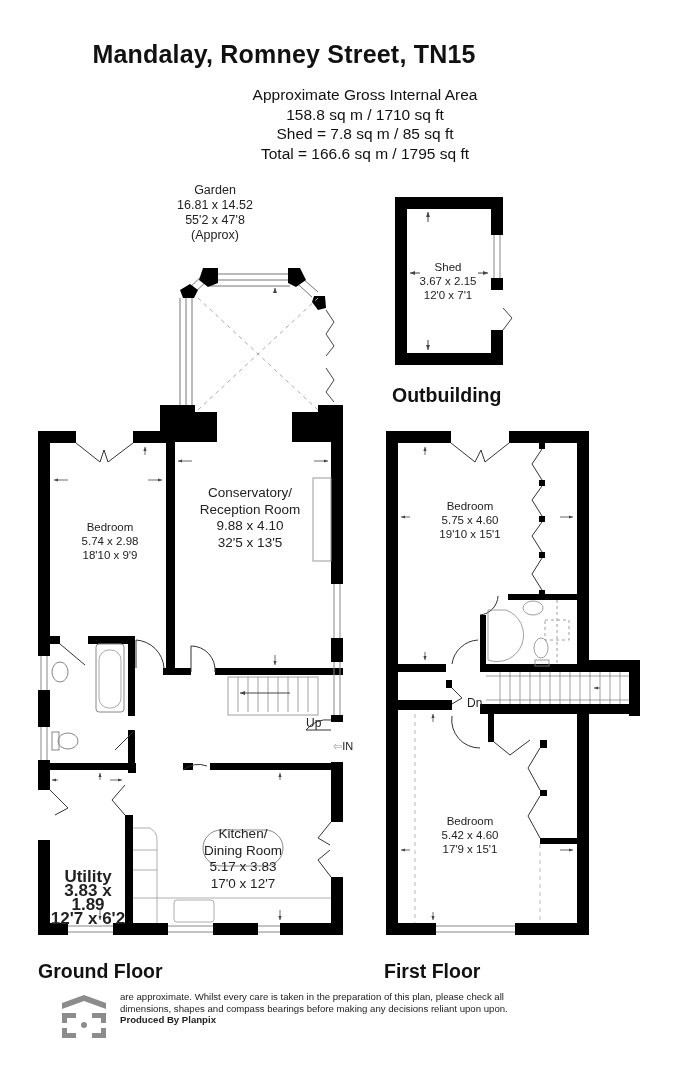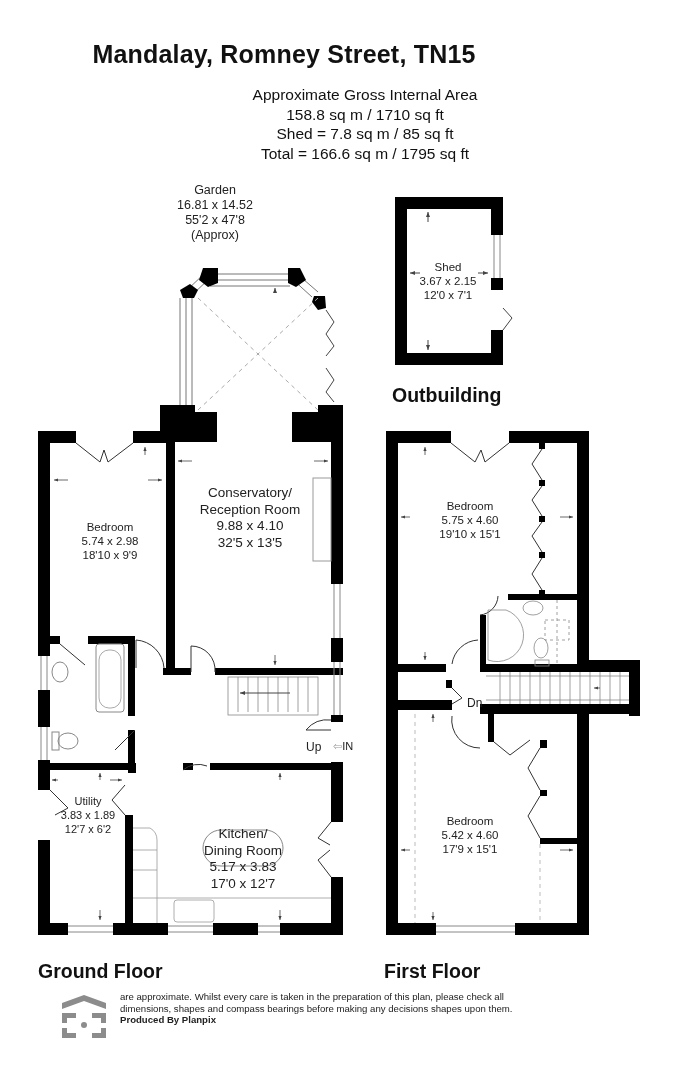--- a/index.html
+++ b/index.html
@@ -338,26 +338,26 @@
   <div>Reception Room</div>
   <div>9.88 x 4.10</div>
   <div>32'5 x 13'5</div>
 </div>
 <div class="lbl big" style="left:193px; top:798px; width:100px;">
   <div>Kitchen/</div>
   <div>Dining Room</div>
   <div>5.17 x 3.83</div>
   <div>17'0 x 12'7</div>
 </div>
-<div class="lbl" style="left:50px; top:794px; width:76px; font-size:11px; line-height:14px;">
+<div class="lbl" style="left:50px; top:870px; width:76px; font-size:17px; line-height:14px;font-weight:bold;">
   <div>Utility</div>
   <div>3.83 x 1.89</div>
   <div>12'7 x 6'2</div>
 </div>
-<div class="updn" style="left:306px; top:716px;margin-top:24px;">Up</div>
+<div class="updn" style="left:306px; top:716px;">Up</div>
 <div class="in-lbl" style="left:333px; top:740px;">
   <span style="color:#999;">⇦</span><span>IN</span>
 </div>
 <div class="floor-title" style="left:38px; top:960px;">Ground Floor</div>
 
 <div class="lbl" style="left:410px; top:499px; width:120px; font-size:11.5px; line-height:14px;">
   <div>Bedroom</div>
   <div>5.75 x 4.60</div>
   <div>19'10 x 15'1</div>
 </div>
@@ -376,15 +376,15 @@
   <rect x="30" y="18" width="14" height="5" fill="#8c8c8c"></rect>
   <rect x="39" y="18" width="5" height="10" fill="#8c8c8c"></rect>
   <rect x="0" y="33" width="5" height="10" fill="#8c8c8c"></rect>
   <rect x="0" y="38" width="14" height="5" fill="#8c8c8c"></rect>
   <rect x="39" y="33" width="5" height="10" fill="#8c8c8c"></rect>
   <rect x="30" y="38" width="14" height="5" fill="#8c8c8c"></rect>
   <circle cx="22" cy="30" r="3" fill="#8c8c8c"></circle>
 </svg>
 <div class="disclaimer">
   <div>are approximate. Whilst every care is taken in the preparation of this plan, please check all</div>
-  <div>dimensions, shapes and compass bearings before making any decisions shapes upon them.</div>
+  <div>dimensions, shapes and compass bearings before making any decisions reliant upon upon.</div>
   <div class="prod">Produced By Planpix</div>
 </div>
 
 </body></html>

